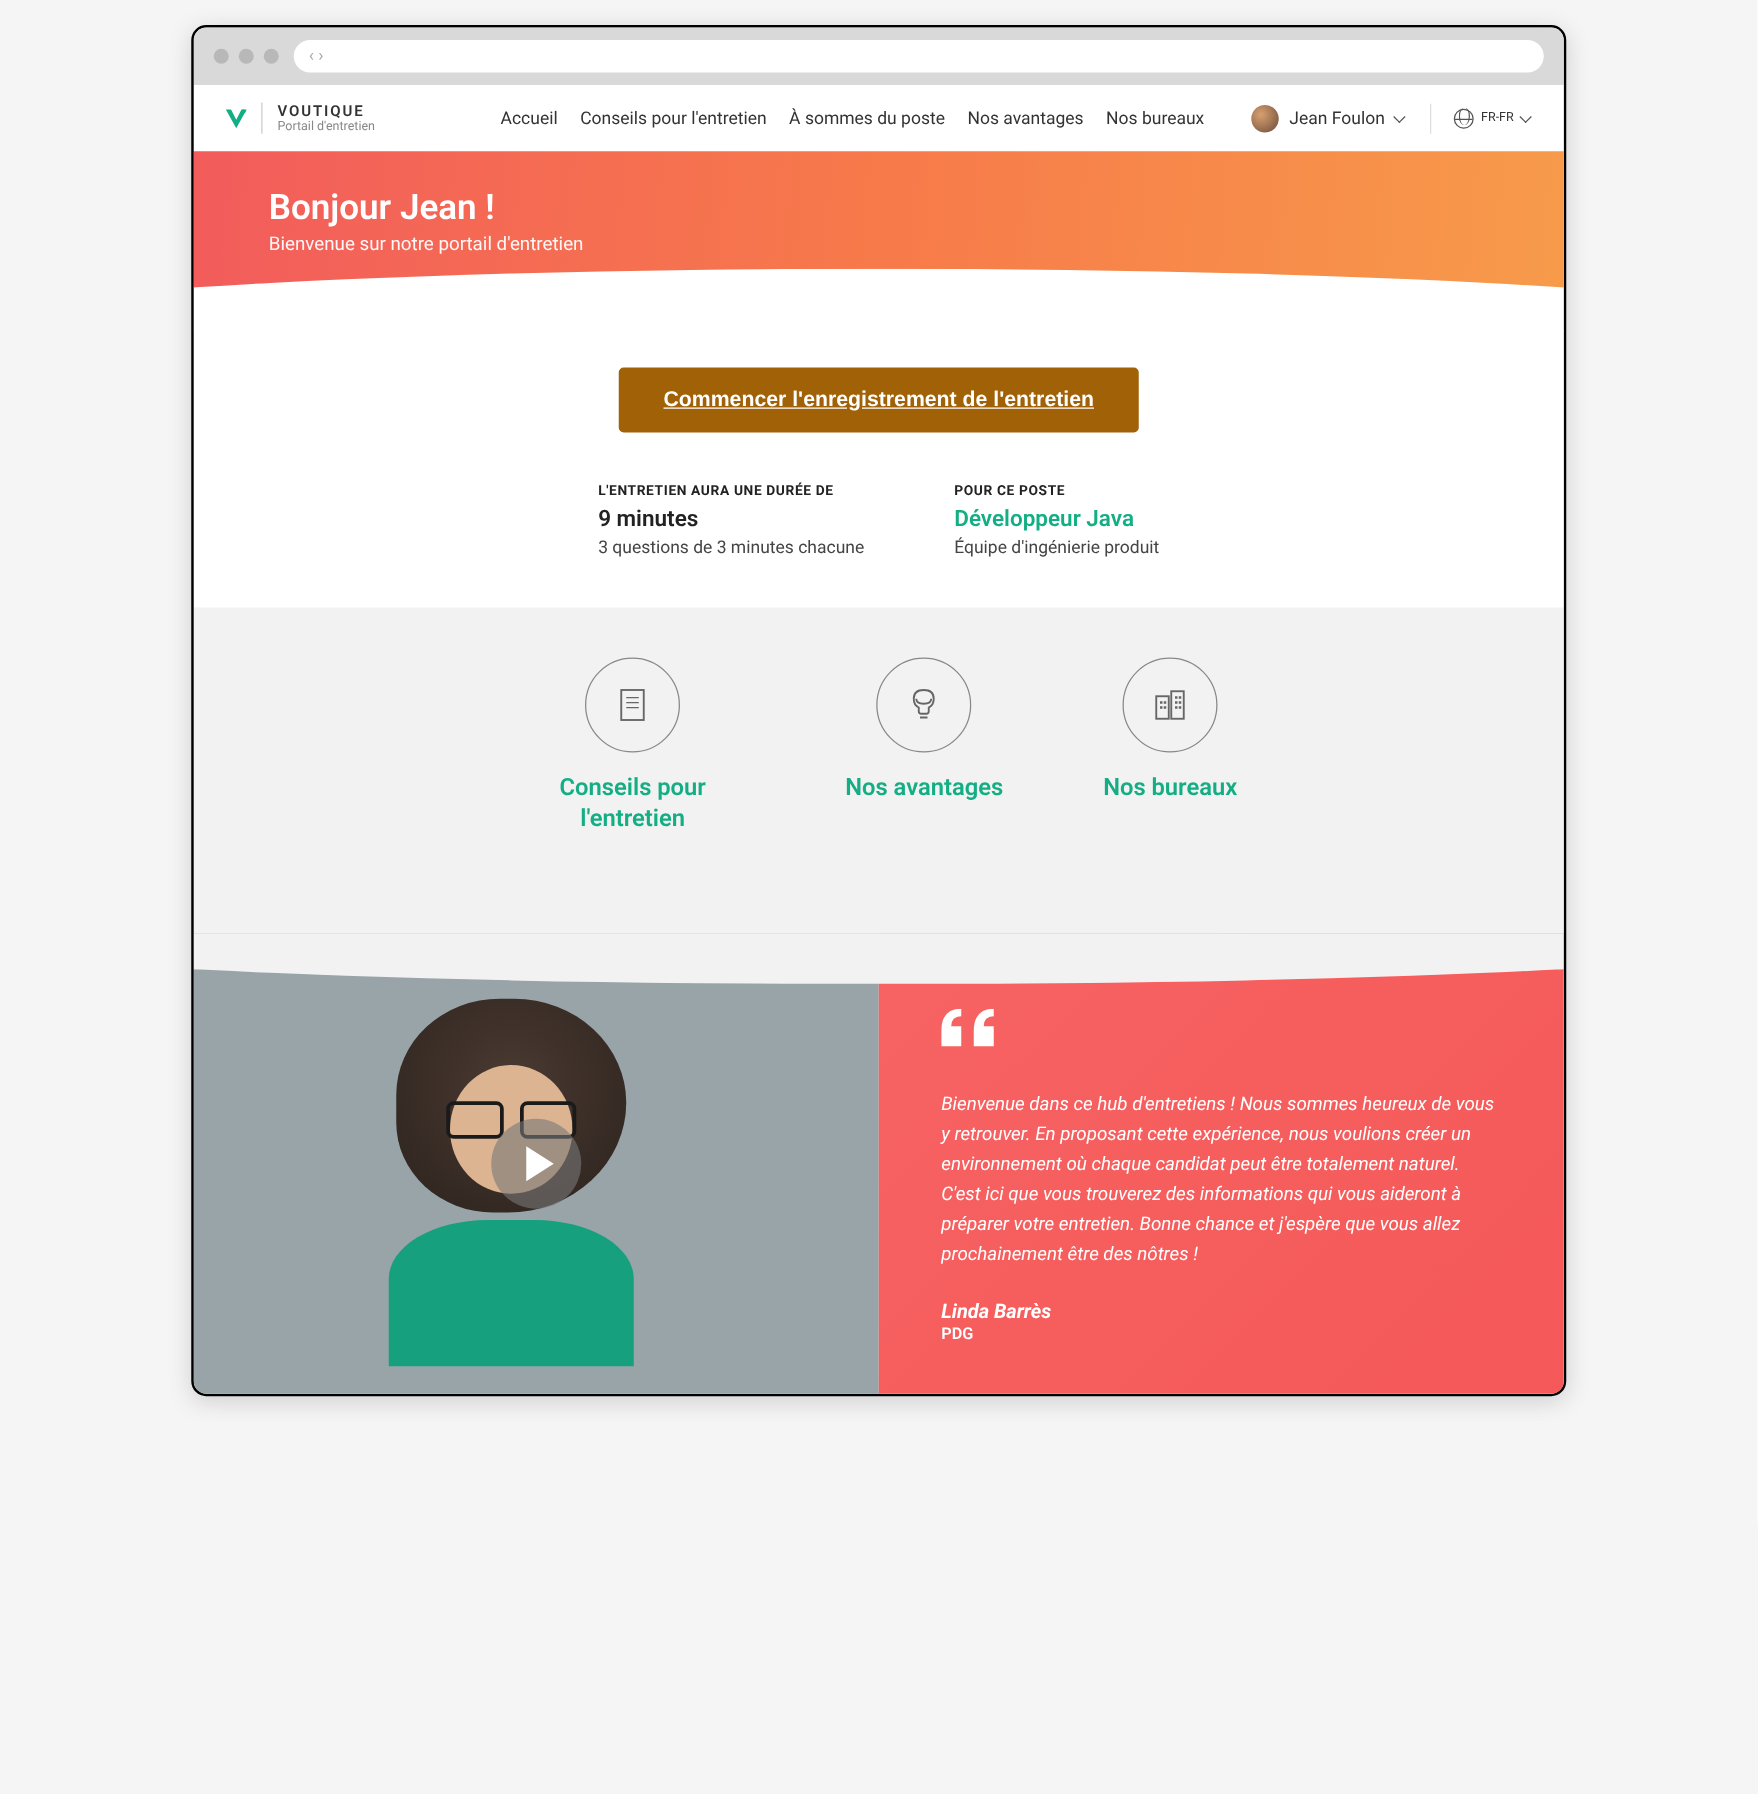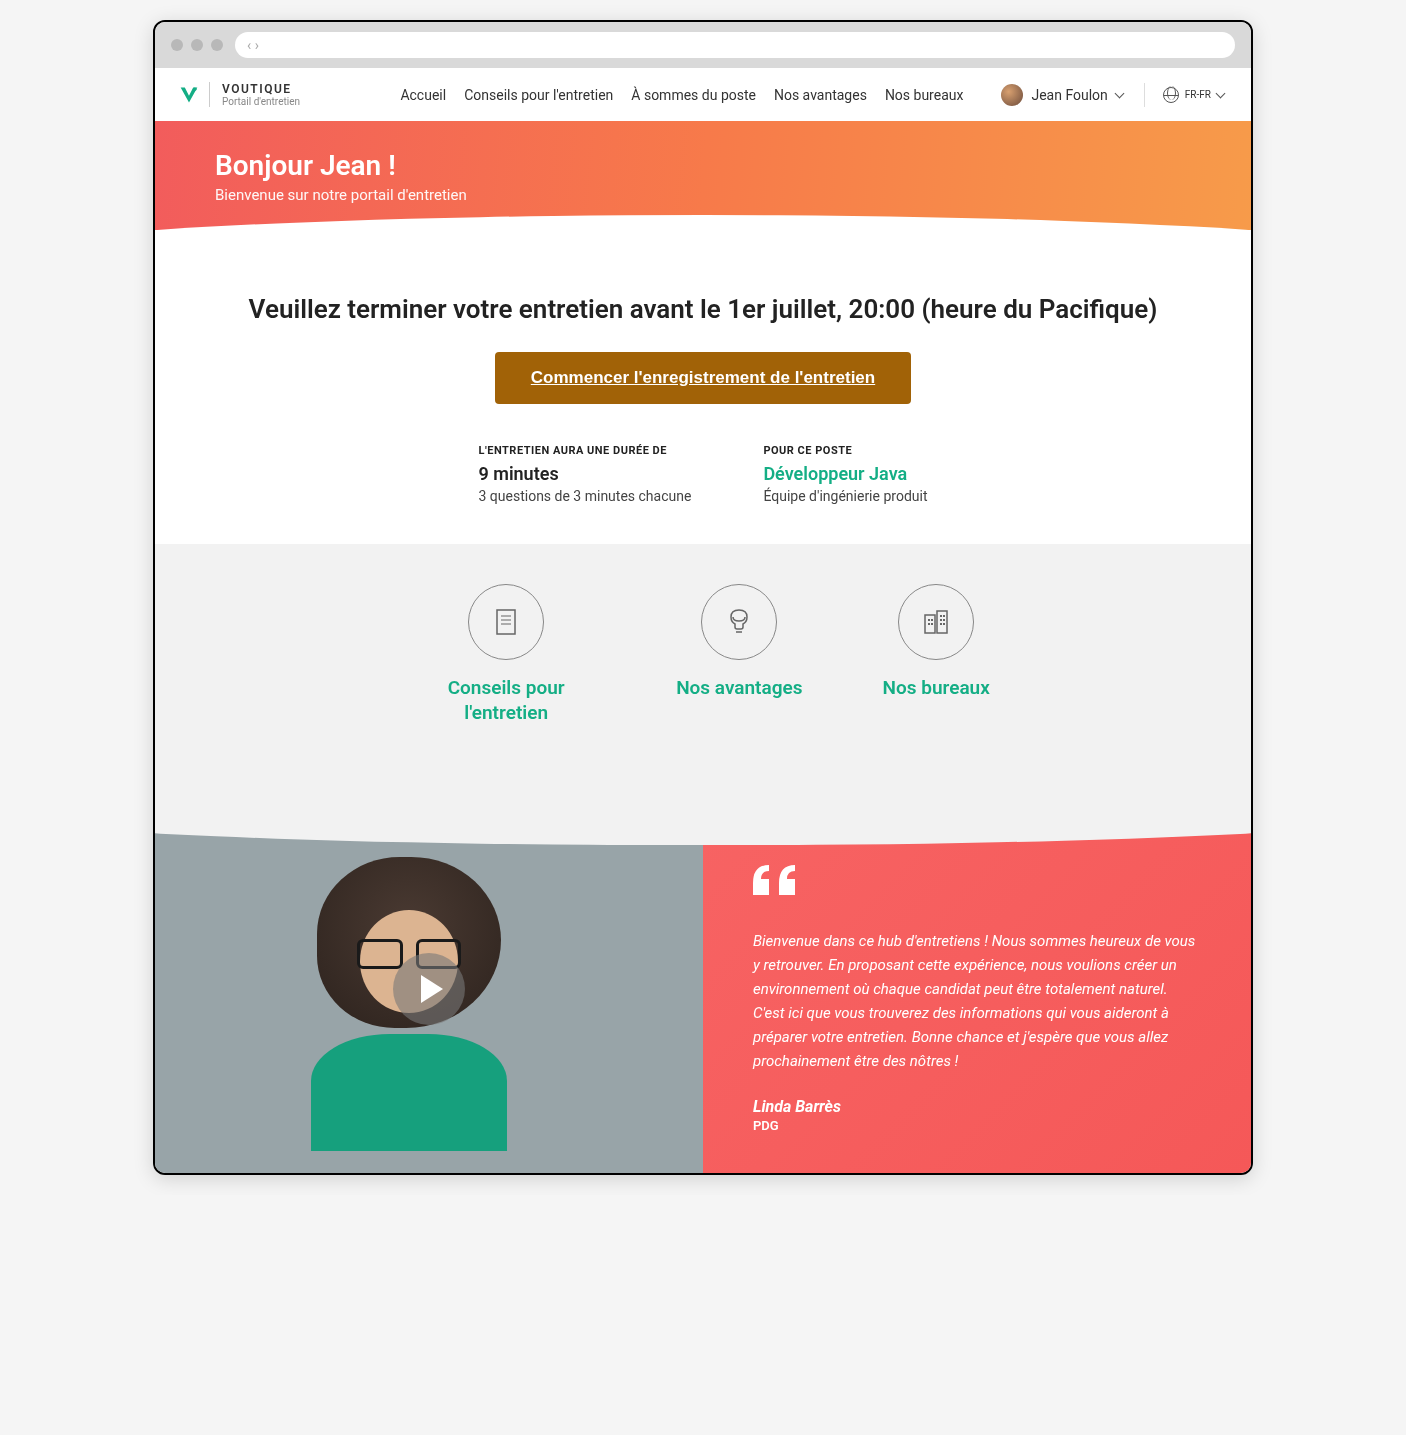--- a/index.html
+++ b/index.html
@@ -309,21 +309,20 @@
     </div>
   </div>
 
   <div class="hero">
     <div class="hero-title">Bonjour Jean !</div>
     <div class="hero-subtitle">Bienvenue sur notre portail d'entretien</div>
     <div class="hero-curve"></div>
   </div>
 
   <div class="main-cta">
-    <div class="deadline">Veuillez terminer votre entretien avant le 1er juillet, 20:00 (heure du Pacifique)</div>
     <button class="start-btn">Commencer l'enregistrement de l'entretien</button>
     <div class="details-row">
       <div class="detail-col">
         <div class="detail-label">L'ENTRETIEN AURA UNE DURÉE DE</div>
         <div class="detail-value">9 minutes</div>
         <div class="detail-sub">3 questions de 3 minutes chacune</div>
       </div>
       <div class="detail-col">
         <div class="detail-label">POUR CE POSTE</div>
         <div class="detail-value green">Développeur Java</div>

